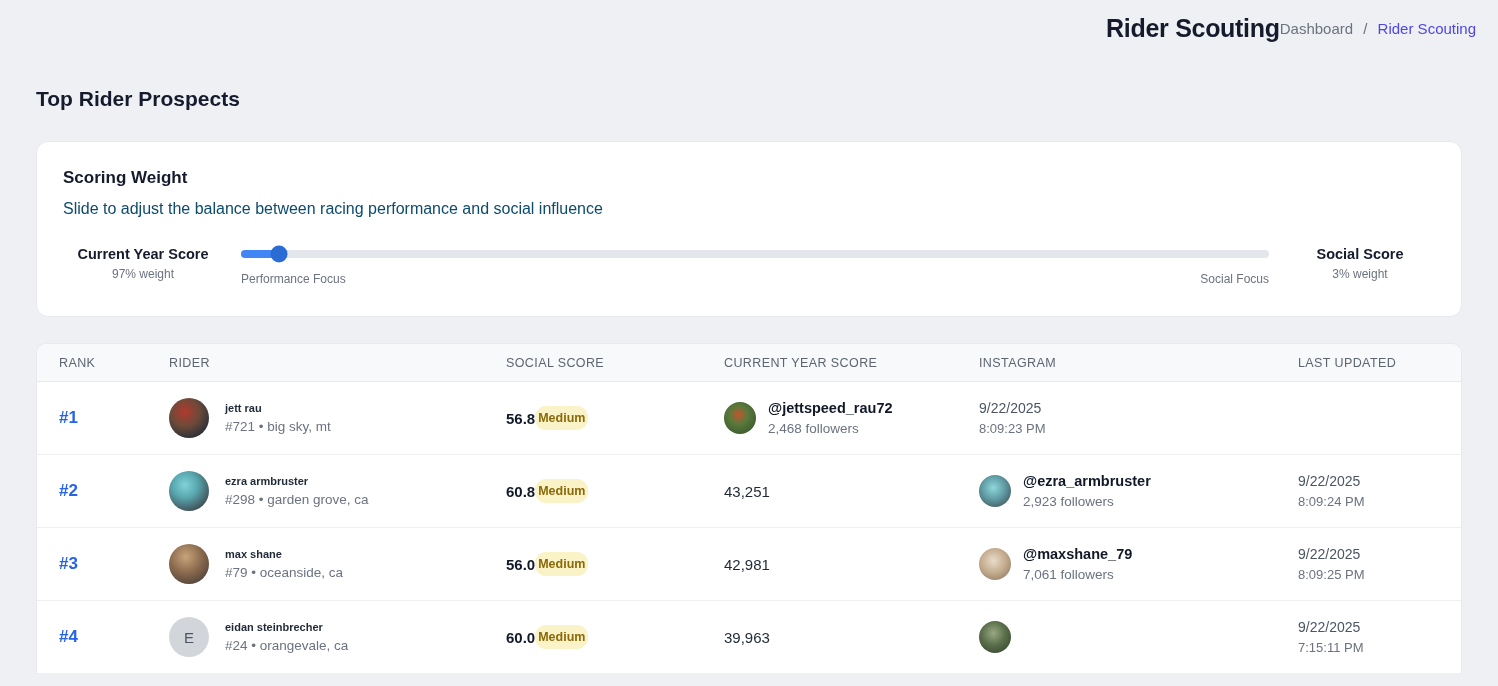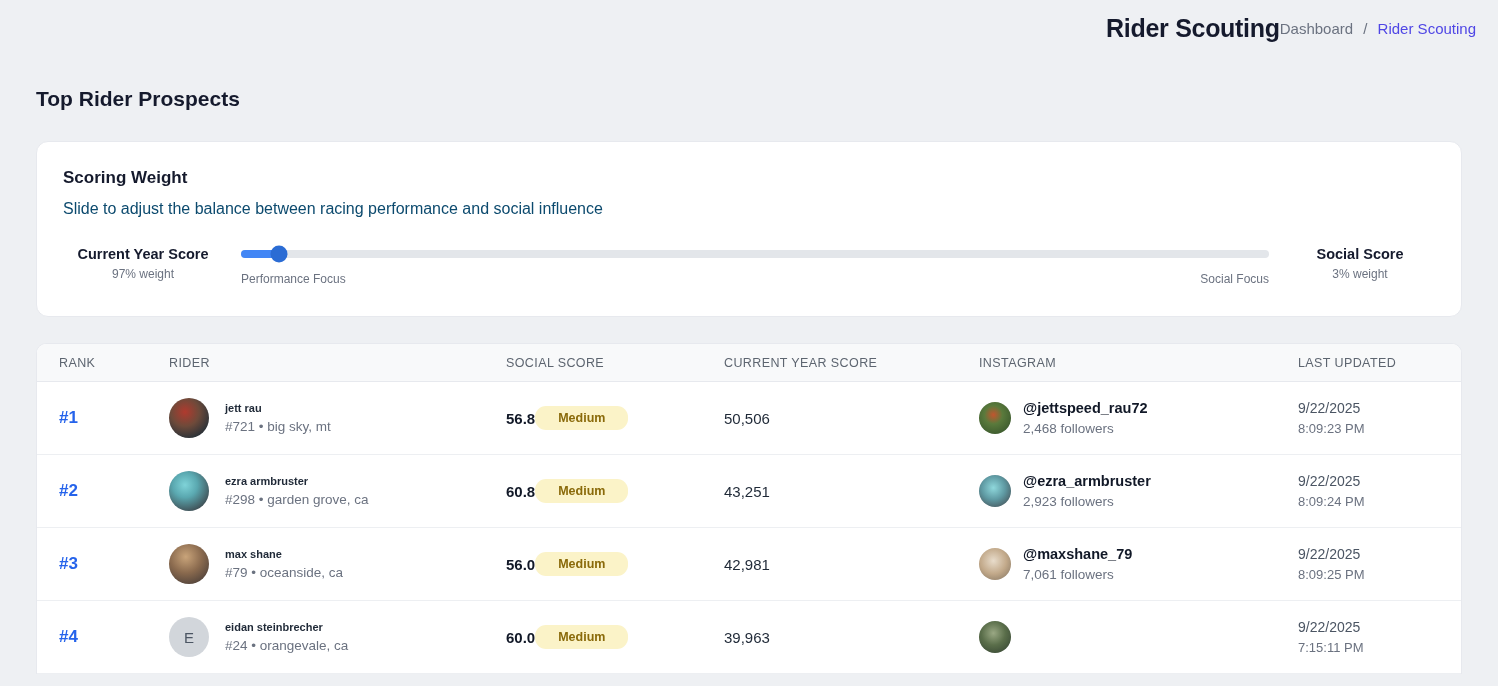--- a/index.html
+++ b/index.html
@@ -88,21 +88,21 @@
     display:flex; align-items:center; justify-content:center;
     font-size:15px; color:#4b5563; overflow:hidden;
   }
   .rider-name { font-size:11px; font-weight:700; color:#1f2937; }
   .rider-detail { font-size:13.5px; color:#6b7280; margin-top:5px; }
 
   .score-cell { display:flex; align-items:center; gap:0; }
   .score-num { font-size:15px; font-weight:700; color:#111827; }
   .badge {
     font-size:12.5px; font-weight:700; color:#8a6a0a;
-    background:#fbf3c8; border-radius:11px; padding:5px 23px;
+    background:#fbf3c8; border-radius:11px; padding:5px 3px;
   }
   .cys { font-size:15px; color:#1f2937; }
 
   .ig-cell { display:flex; align-items:center; gap:12px; }
   .ig-avatar { width:32px; height:32px; border-radius:50%; flex:0 0 auto; }
   .ig-handle { font-size:14.5px; font-weight:700; color:#111827; }
   .ig-followers { font-size:13.5px; color:#6b7280; margin-top:5px; }
 
   .upd-date { font-size:14px; color:#4b5563; }
   .upd-time { font-size:13px; color:#6b7280; margin-top:5px; }
@@ -168,21 +168,20 @@
         <div class="avatar" style="background:radial-gradient(circle at 40% 35%, #b03a2e 0%, #6e4a3a 40%, #2e3338 75%)"></div>
         <div>
           <div class="rider-name">jett rau</div>
           <div class="rider-detail">#721 • big sky, mt</div>
         </div>
       </div>
       <div class="score-cell">
         <span class="score-num">56.8</span>
         <span class="badge">Medium</span>
       </div>
-      <div class="cys">50,506</div>
       <div class="ig-cell">
         <div class="ig-avatar" style="background:radial-gradient(circle at 45% 40%, #c2552e 0%, #5a7a3c 35%, #3c5a2e 80%)"></div>
         <div>
           <div class="ig-handle">@jettspeed_rau72</div>
           <div class="ig-followers">2,468 followers</div>
         </div>
       </div>
       <div>
         <div class="upd-date">9/22/2025</div>
         <div class="upd-time">8:09:23 PM</div>

